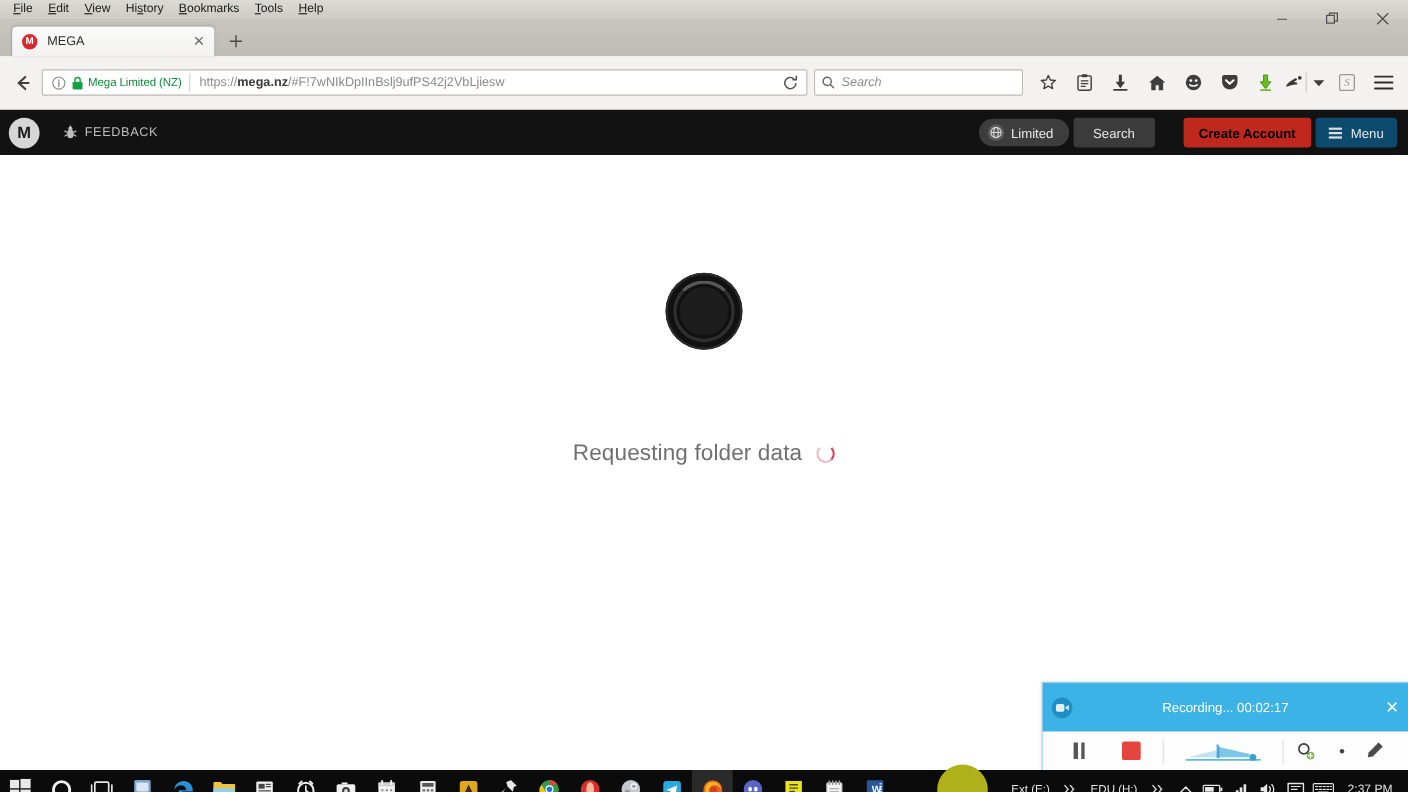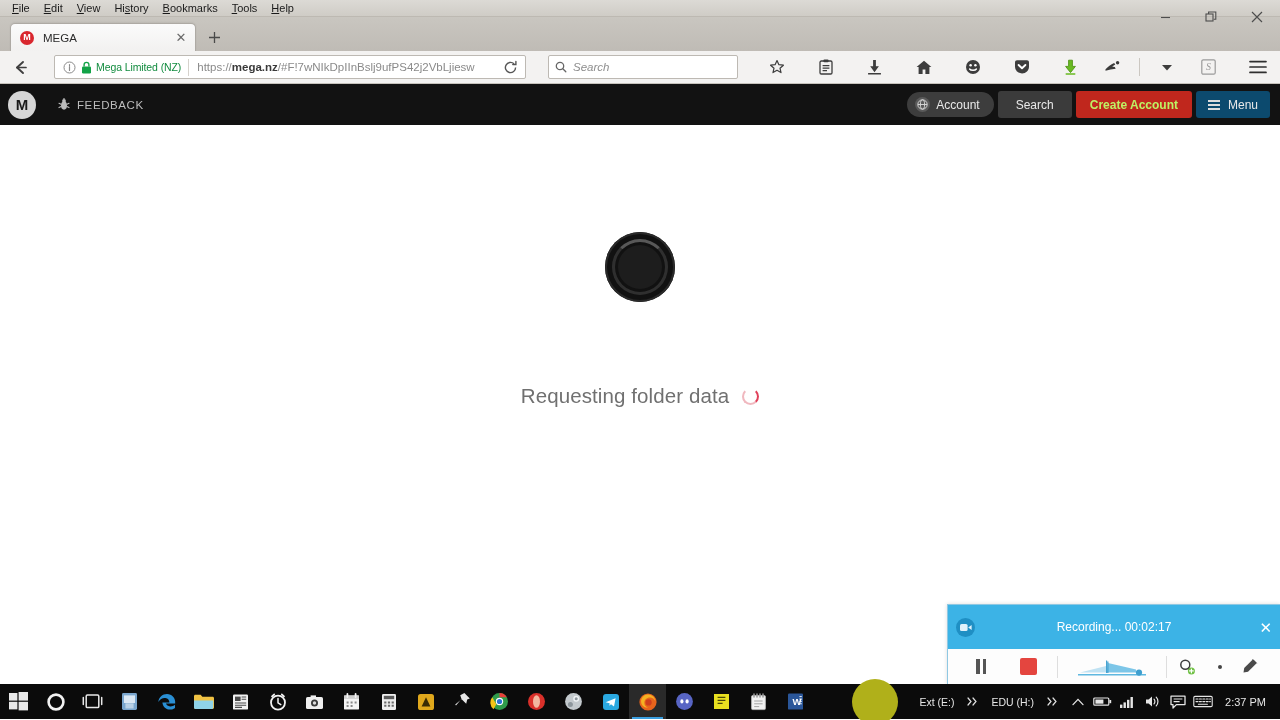--- a/index.html
+++ b/index.html
@@ -63,24 +63,24 @@
     display:flex; align-items:center;
   }
   .wc {
     width:46px; height:30px; display:flex;
     align-items:center; justify-content:center;
     color:#4d4d4d;
   }
 
   
   .navbar {
-    height:33px; background:#f3f2f1;
+    height:49px; background:#f3f2f1;
     border-bottom:1px solid #c6c2bc;
     display:flex; align-items:center; padding:0 6px;
-    gap:16px;
+    gap:0;
   }
   .navbtn {
     width:28px; height:26px; display:flex;
     align-items:center; justify-content:center;
     color:#4a4a4a; flex:0 0 auto;
   }
   .urlbox {
     flex:1; height:24px; margin:0 6px 0 4px;
     background:#fff; border:1px solid #bdb9b3;
     border-radius:2px; display:flex; align-items:center;
@@ -136,22 +136,22 @@
   .hdr-right { margin-left:auto; display:flex; align-items:center; gap:4px; }
   .hbtn {
     height:25px; border-radius:13px; padding:0 14px;
     display:flex; align-items:center; gap:6px;
     font-size:12px; color:#e8e8e8;
     background:#3b3b3b;
   }
   .hbtn.pill-lang { background:#3d3d3d; padding-left:8px; }
   .hbtn.login { background:#3b3b3b; border-radius:3px; padding:0 18px; height:27px; }
   .hbtn.create {
-    background:#c0271d; border-radius:3px; color:#bef264;
-    padding:0 14px; height:27px; font-weight:600; font-size:12px;
+    background:#c0271d; border-radius:3px; color:#000000;
+    padding:0 14px; height:27px; font-weight:600; font-size:12px;margin-left:22px;
   }
   .hbtn.menu { background:#0c4a6e; border-radius:3px; height:27px; padding:0 12px; gap:8px; }
   .globe {
     width:15px; height:15px; border-radius:50%;
     background:#5a5a5a; display:flex; align-items:center;
     justify-content:center; flex:0 0 15px;
   }
   .hamb { display:flex; flex-direction:column; gap:2px; flex:0 0 12px; }
   .hamb i { display:block; width:12px; height:2px; background:#ddd; }
 
@@ -426,21 +426,21 @@
 
   <div class="hdr-right">
     <div class="hbtn pill-lang">
       <span class="globe">
         <svg width="11" height="11" viewBox="0 0 11 11" fill="none" stroke="#d8d8d8" stroke-width=".95">
             <circle cx="5.5" cy="5.5" r="4.7"></circle>
             <ellipse cx="5.5" cy="5.5" rx="2.1" ry="4.7"></ellipse>
             <path d="M.9 5.5h9.2"></path>
           </svg>
       </span>
-      <span>Account</span>
+      <span>Limited</span>
     </div>
     <div class="hbtn login">
       <span>Search</span>
     </div>
     <div class="hbtn create">
       <span>Create Account</span>
     </div>
     <div class="hbtn menu">
       <span class="hamb">
           <i></i>

